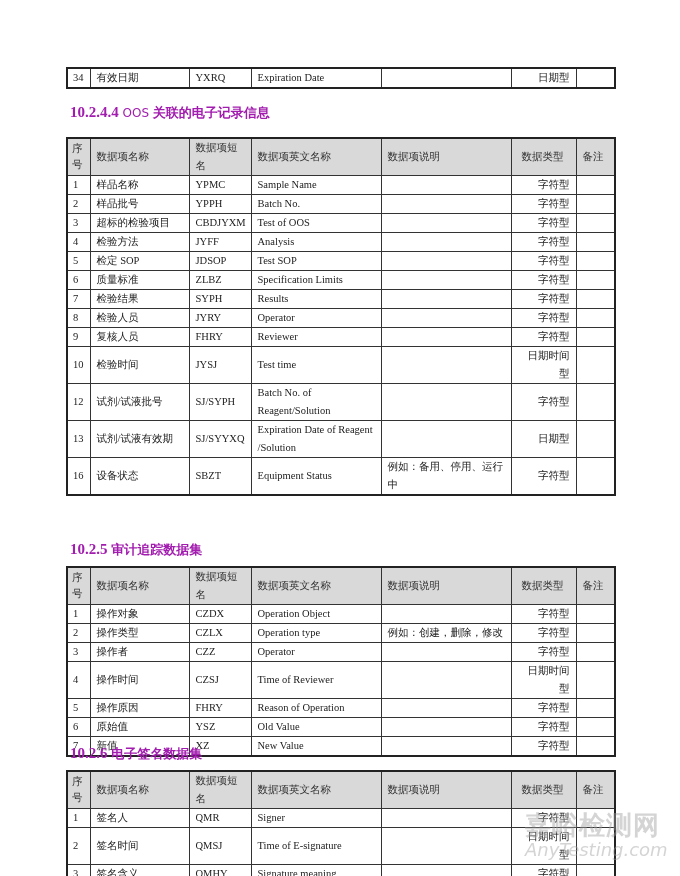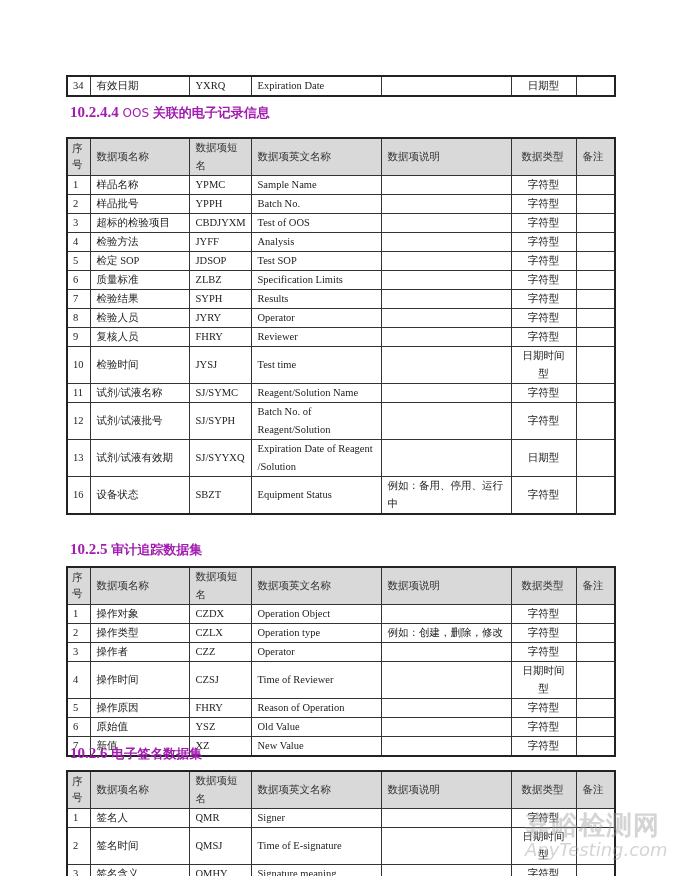--- a/index.html
+++ b/index.html
@@ -5,38 +5,38 @@
     html, body { margin: 0; padding: 0; background: #ffffff; }
     body { width: 680px; height: 876px; position: relative; overflow: hidden;
            font-family: "Liberation Serif", "DejaVu Serif", serif; color: #222; }
     .tbl { position: absolute; left: 66px; width: 548px; border-collapse: collapse;
            table-layout: fixed; font-size: 10.5px; }
     .tbl td, .tbl th { border: 1px solid #333; padding: 0 6px; vertical-align: middle;
            font-weight: normal; text-align: left; line-height: 18px; overflow: hidden; }
     .tbl { border: 2px solid #222; }
     .tbl th { background: #d9d9d9; color: #333; height: 35px; }
     .tbl th.seq { padding: 0 4px; line-height: 16px; }
-    .tbl td.type, .tbl th.type { text-align: center; }
+    .tbl td.type, .tbl th.type { text-align: right; }
     .tbl th.type { text-align: left; padding-left: 10px; }
     .tbl td.seq { padding-left: 5px; }
     .tbl tr.row td { height: 18px; }
     .tbl tr.tall td { height: 36px; line-height: 18px; }
     .heading { position: absolute; left: 70px; font-weight: bold; font-size: 15px;
                font-family: "Liberation Serif", "DejaVu Serif", serif; color: #a21caf; }
     .heading .sub { font-weight: normal; font-size: 12px; font-family: "DejaVu Sans", sans-serif; }
     .heading .cn { font-size: 13px; font-family: "DejaVu Sans", sans-serif; font-weight: bold; }
     .watermark { position: absolute; left: 525px; top: 808px; width: 160px; color: rgba(160,160,160,0.45);
                  pointer-events: none; }
     .watermark .wm-cn { font-size: 26px; font-family: "DejaVu Sans", sans-serif; font-weight: bold; letter-spacing: 1px; }
     .watermark .wm-en { font-size: 18px; font-style: italic; font-family: "DejaVu Sans", sans-serif; margin-top: -4px; }
   </style>
 </head>
 <body>
 
-<table class="tbl" style="top:67px;margin-top:8px;">
+<table class="tbl" style="top:67px;">
   <colgroup>
       <col style="width:23px">
       <col style="width:99px">
       <col style="width:62px">
       <col style="width:130px">
       <col style="width:130px">
       <col style="width:65px">
       <col style="width:39px">
     </colgroup>
   <tbody>
@@ -163,29 +163,20 @@
       </tr>
       <tr class="row">
         <td class="seq">10</td>
         <td>检验时间</td>
         <td>JYSJ</td>
         <td>Test time</td>
         <td></td>
         <td class="type">日期时间型</td>
         <td></td>
       </tr>
-      <tr class="row">
-        <td class="seq">11</td>
-        <td>试剂/试液名称</td>
-        <td>SJ/SYMC</td>
-        <td>Reagent/Solution Name</td>
-        <td></td>
-        <td class="type">字符型</td>
-        <td></td>
-      </tr>
       <tr class="tall">
         <td class="seq">12</td>
         <td>试剂/试液批号</td>
         <td>SJ/SYPH</td>
         <td>Batch No. of Reagent/Solution</td>
         <td></td>
         <td class="type">字符型</td>
         <td></td>
       </tr>
       <tr class="tall">

